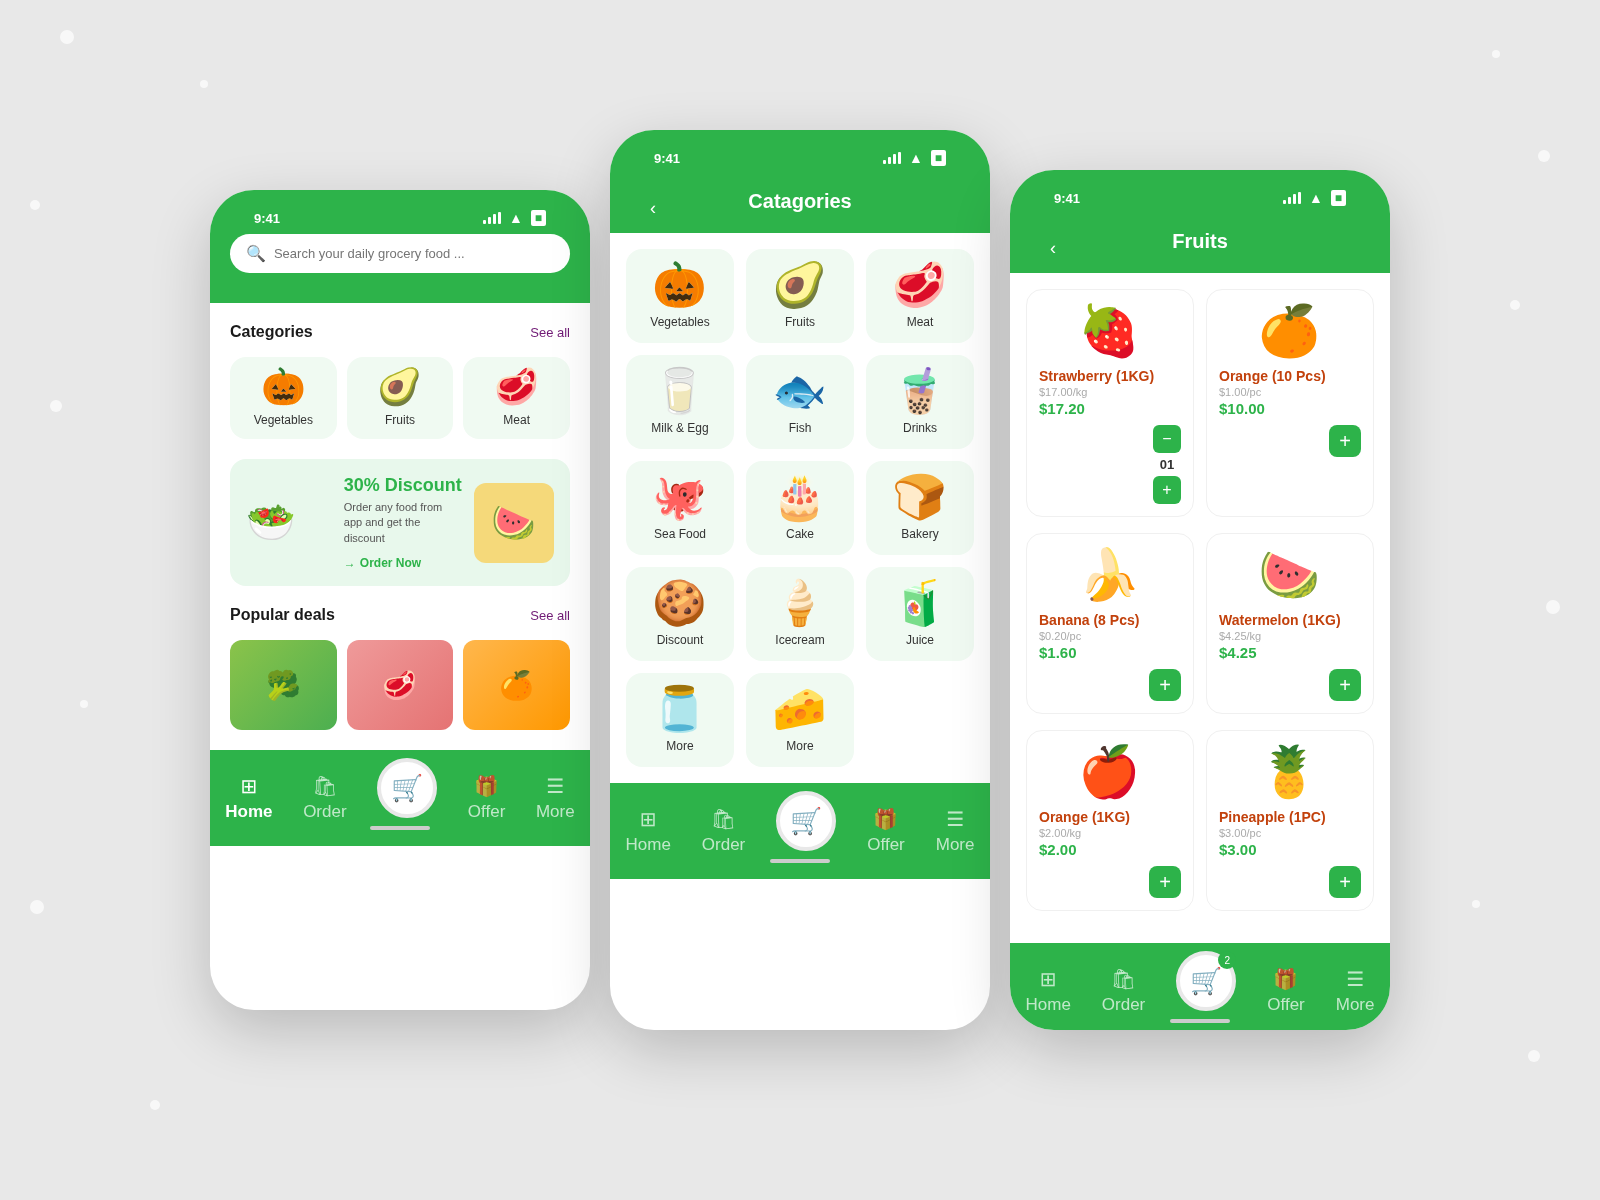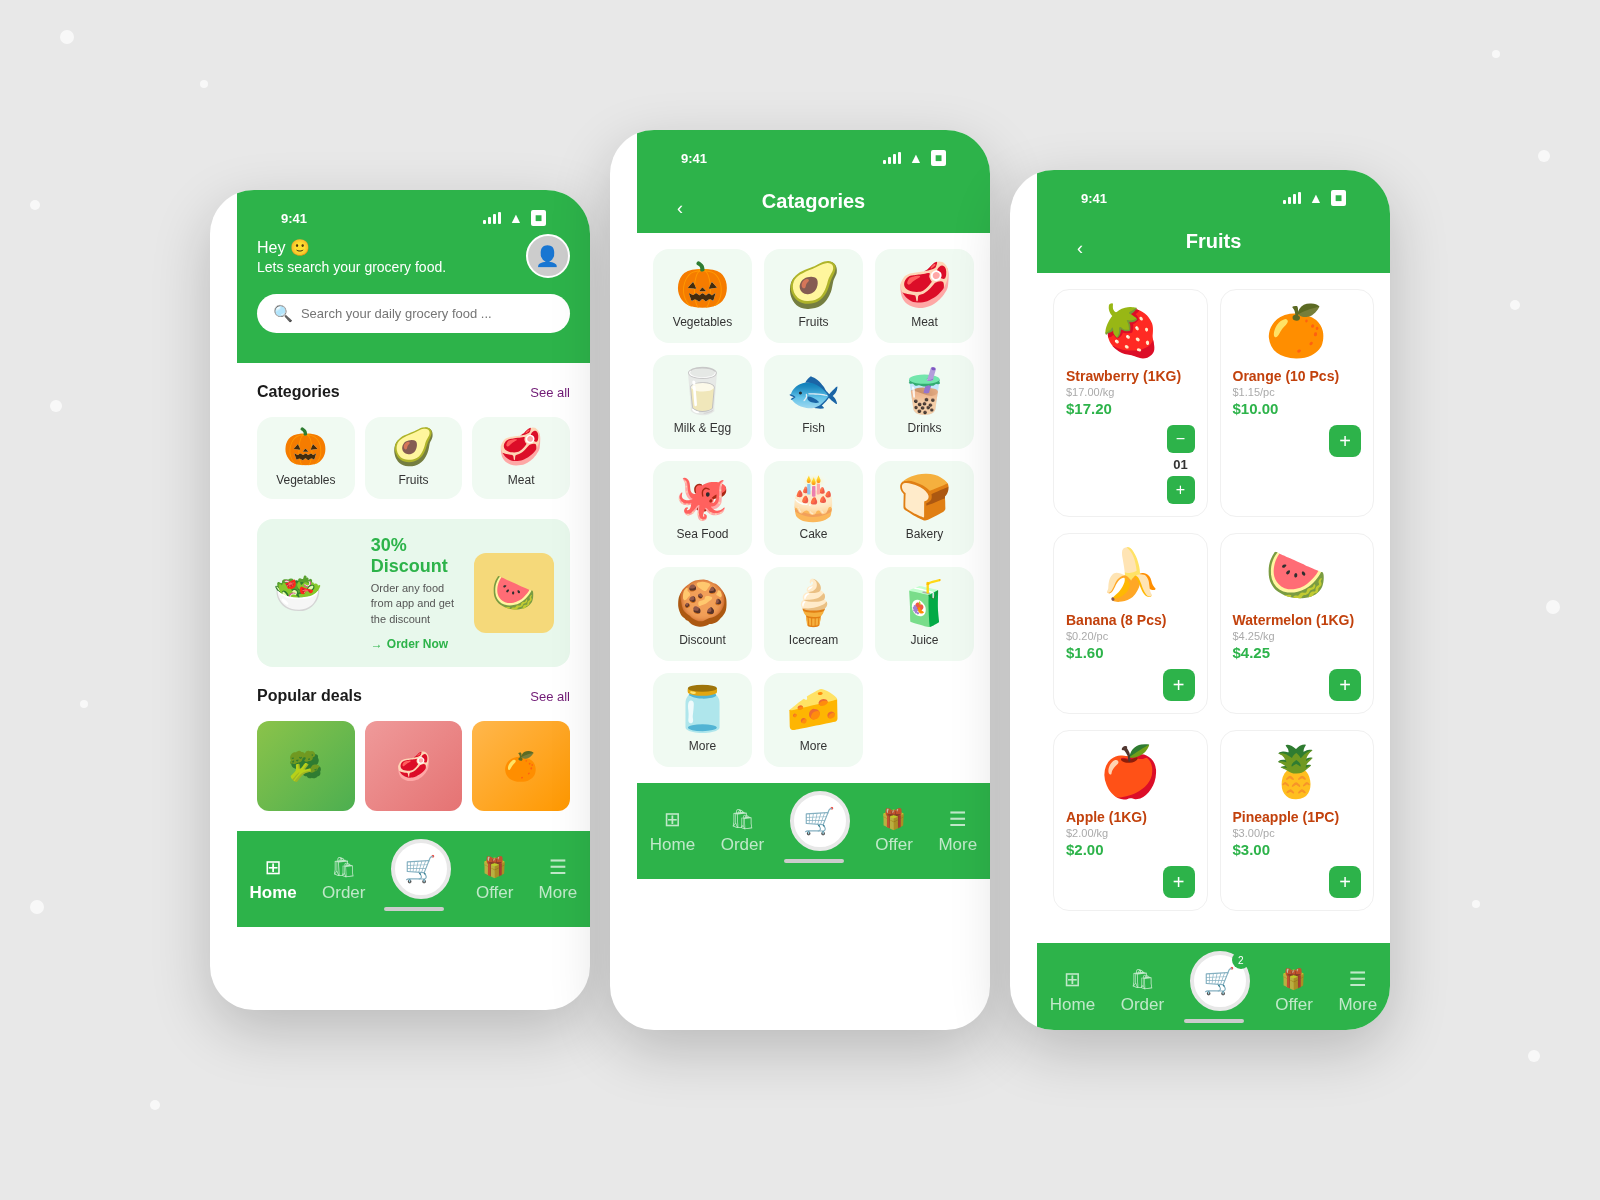--- a/index.html
+++ b/index.html
@@ -31,21 +31,20 @@
       z-index: 1;
     }
 
     
     .phone {
       border-radius: 44px;
       overflow: hidden;
       box-shadow: 0 20px 60px rgba(0,0,0,0.2);
       position: relative;
       background: white;
-      padding-left: 27px;
     }
 
     .phone-left {
       width: 380px;
       height: 820px;
     }
 
     .phone-center {
       width: 380px;
       height: 900px;
@@ -547,27 +546,20 @@
             <div class="signal-bar" style="height:4px"></div>
             <div class="signal-bar" style="height:7px"></div>
             <div class="signal-bar" style="height:10px"></div>
             <div class="signal-bar" style="height:12px"></div>
           </div>
           <span style="color:white;font-size:14px;margin-left:4px;">▲</span>
           <span style="color:white;font-size:12px;background:white;color:#2DB34A;border-radius:2px;padding:1px 4px;font-weight:700;margin-left:4px;">■</span>
         </div>
       </div>
 
-      <div class="greeting">
-        <div class="greeting-text">
-          <div class="hey">Hey 🙂</div>
-          <div style="font-size:14px;">Lets search your grocery food.</div>
-        </div>
-        <div class="avatar">👤</div>
-      </div>
 
       <div class="search-bar">
         <span style="color:#aaa;font-size:16px;">🔍</span>
         <input type="text" readonly="" style="color: rgb(170, 170, 170); font-size: 13px; border: none; outline: none; width: 100%; background: transparent;" placeholder="Search your daily grocery food ...">
       </div>
     </div>
 
     <div class="left-content">
 
       <div class="section-header">
@@ -789,21 +781,21 @@
           <div class="qty-control">
             <div class="qty-btn">−</div>
             <span class="qty-num">01</span>
             <div class="qty-btn">+</div>
           </div>
         </div>
 
         <div class="fruit-card">
           <span class="fruit-emoji">🍊</span>
           <span class="fruit-name">Orange (10 Pcs)</span>
-          <span class="fruit-original-price">$1.15/pc</span>
+          <span class="fruit-original-price">$1.00/pc</span>
           <span class="fruit-price">$10.00</span>
           <div class="add-btn">+</div>
         </div>
       </div>
 
       <div class="fruit-row">
 
         <div class="fruit-card">
           <span class="fruit-emoji">🍌</span>
           <span class="fruit-name">Banana (8 Pcs)</span>
@@ -818,21 +810,21 @@
           <span class="fruit-original-price">$4.25/kg</span>
           <span class="fruit-price">$4.25</span>
           <div class="add-btn">+</div>
         </div>
       </div>
 
       <div class="fruit-row">
 
         <div class="fruit-card">
           <span class="fruit-emoji">🍎</span>
-          <span class="fruit-name">Apple (1KG)</span>
+          <span class="fruit-name">Orange (1KG)</span>
           <span class="fruit-original-price">$2.00/kg</span>
           <span class="fruit-price">$2.00</span>
           <div class="add-btn">+</div>
         </div>
 
         <div class="fruit-card">
           <span class="fruit-emoji">🍍</span>
           <span class="fruit-name">Pineapple (1PC)</span>
           <span class="fruit-original-price">$3.00/pc</span>
           <span class="fruit-price">$3.00</span>

